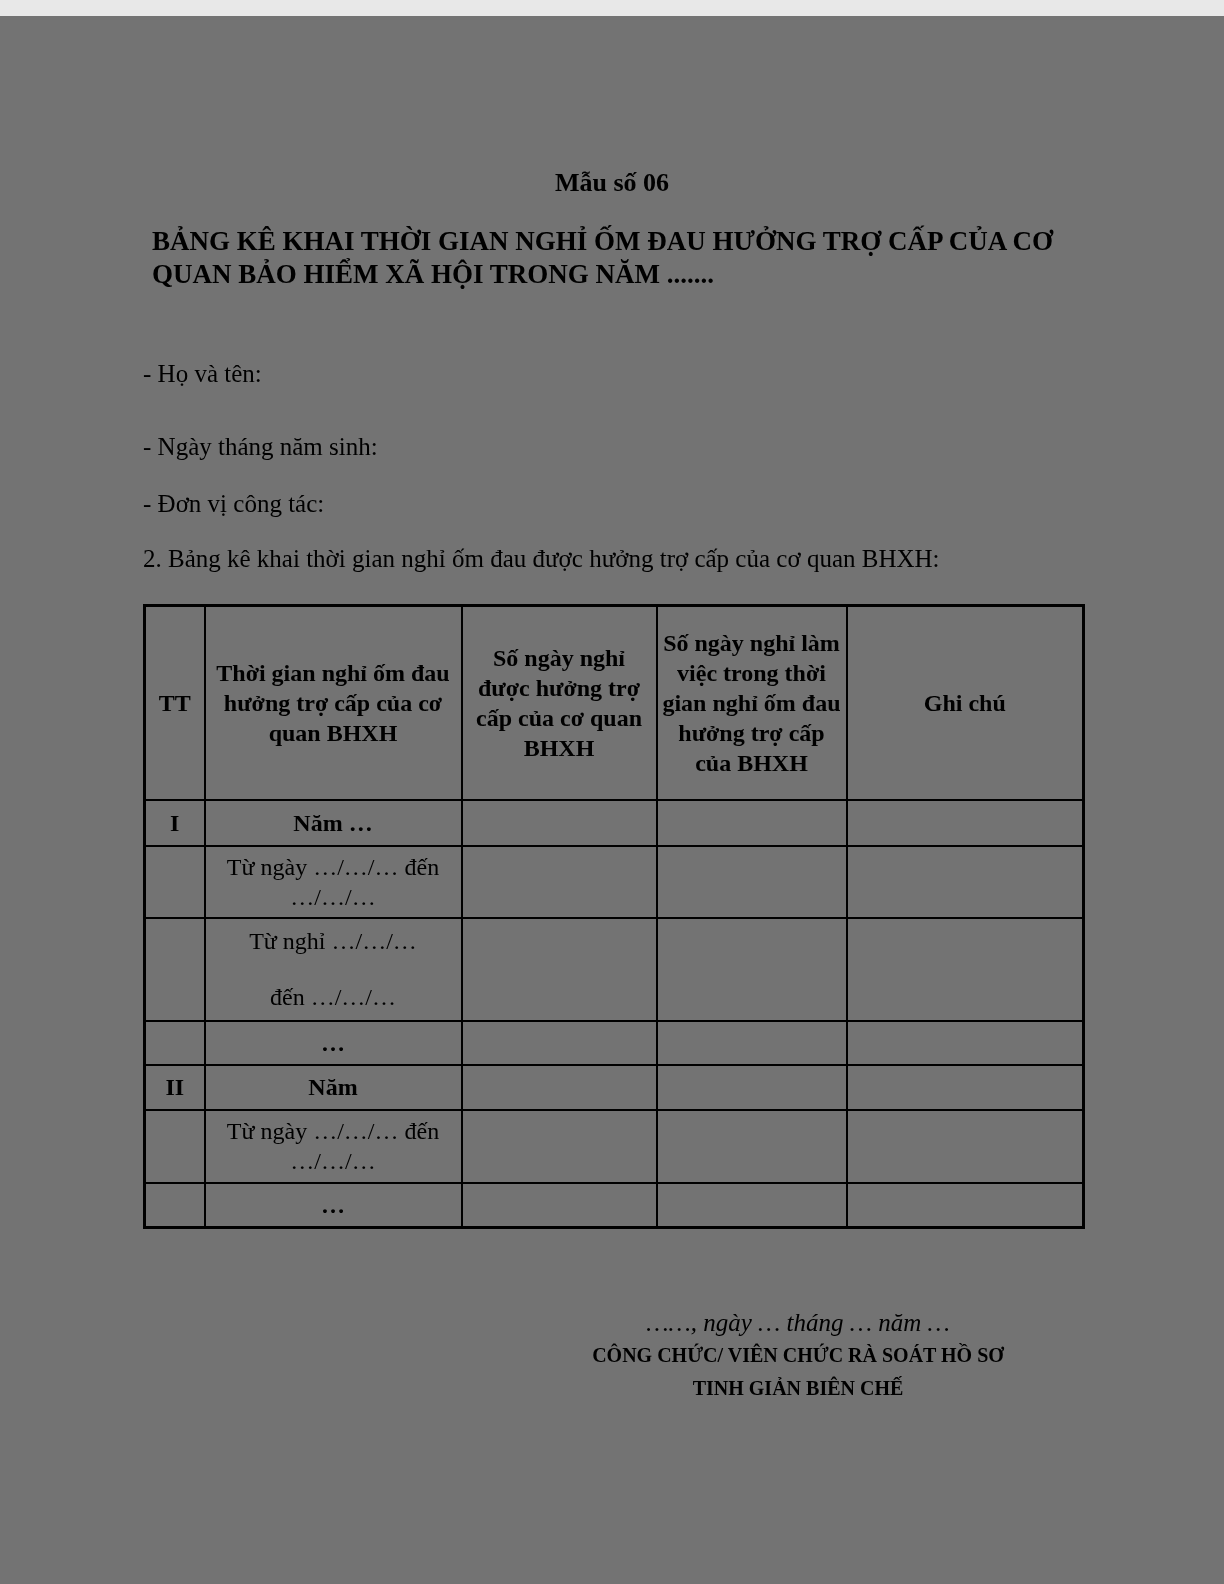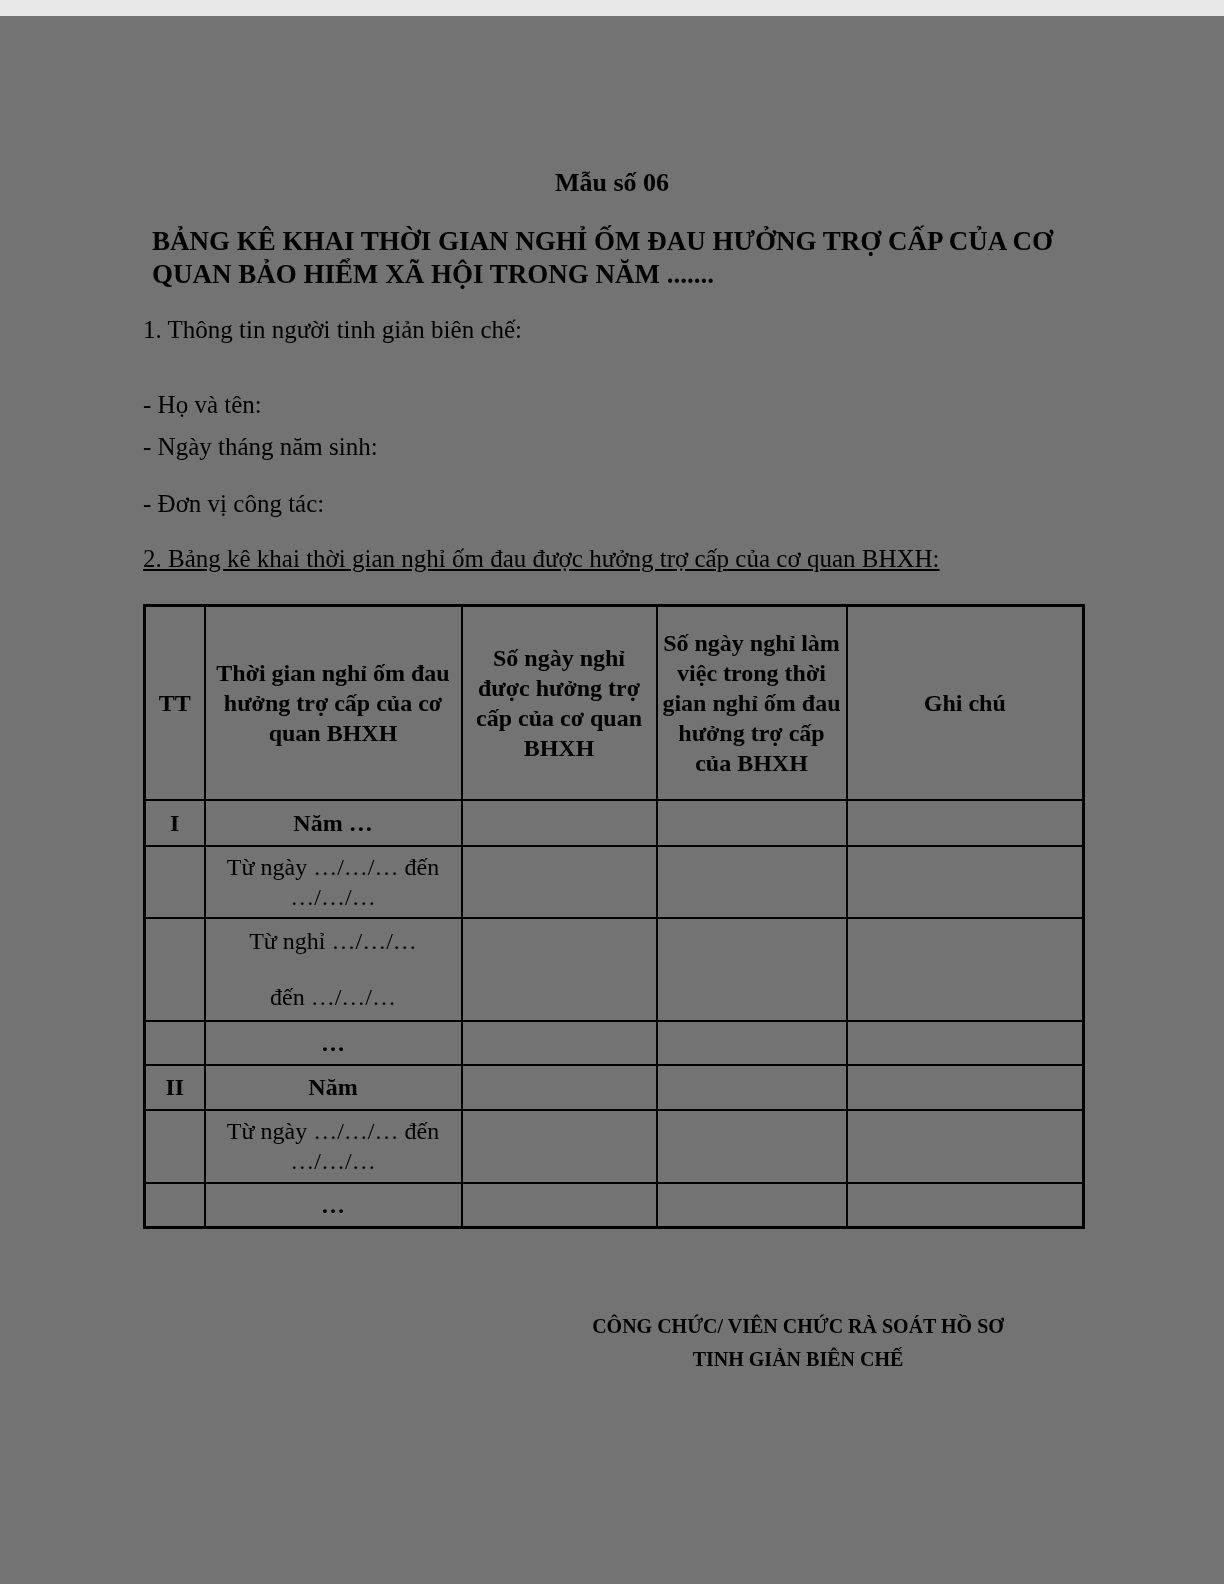--- a/index.html
+++ b/index.html
@@ -12,24 +12,24 @@
   .form-label {
     position:absolute; top:152px; left:0; width:1224px;
     text-align:center; font-weight:bold; font-size:26px;
   }
   .doc-title {
     position:absolute; top:209px; left:152px; width:920px;
     text-align:left; font-weight:bold; font-size:27px; line-height:33px;
   }
   .para { position:absolute; left:143px; font-size:25px; white-space:nowrap; }
   .p1 { top:300px; }
-  .p2 { top:375px; }
+  .p2 { top:344px; }
   .p3 { top:417px; }
   .p4 { top:474px; }
-  .p5 { top:529px;text-decoration:underline; }
+  .p5 { top:529px; }
 
   table.leave-table {
     position:absolute; left:143px; top:588px; width:939px;
     border-collapse:collapse; table-layout:fixed;
     font-size:24px; border:3px solid #000;
   }
   .leave-table th, .leave-table td {
     border:2px solid #000; padding:2px 4px;
     text-align:center; vertical-align:middle;
     overflow:hidden;
@@ -51,21 +51,20 @@
 </style>
 </head>
 <body>
 
 <div class="page">
 
   <div class="form-label">Mẫu số 06</div>
 
   <div class="doc-title">BẢNG KÊ KHAI THỜI GIAN NGHỈ ỐM ĐAU HƯỞNG TRỢ CẤP CỦA CƠ QUAN BẢO HIỂM XÃ HỘI TRONG NĂM .......</div>
 
-  <div class="para p1">1. Thông tin người tinh giản biên chế:</div>
   <div class="para p2">- Họ và tên:</div>
   <div class="para p3">- Ngày tháng năm sinh:</div>
   <div class="para p4">- Đơn vị công tác:</div>
   <div class="para p5">2. Bảng kê khai thời gian nghỉ ốm đau được hưởng trợ cấp của cơ quan BHXH:</div>
 
   <table class="leave-table">
     <colgroup>
       <col style="width:60px">
       <col style="width:257px">
       <col style="width:195px">
@@ -136,16 +135,17 @@
         <td></td>
         <td class="bold-cell">…</td>
         <td></td>
         <td></td>
         <td></td>
       </tr>
     </tbody>
   </table>
 
   <div class="signature">
+    <div class="sig-date">……, ngày … tháng … năm …</div>
     <div class="sig-title">CÔNG CHỨC/ VIÊN CHỨC RÀ SOÁT HỒ SƠ TINH GIẢN BIÊN CHẾ</div>
   </div>
 
 </div>
 
 </body></html>

